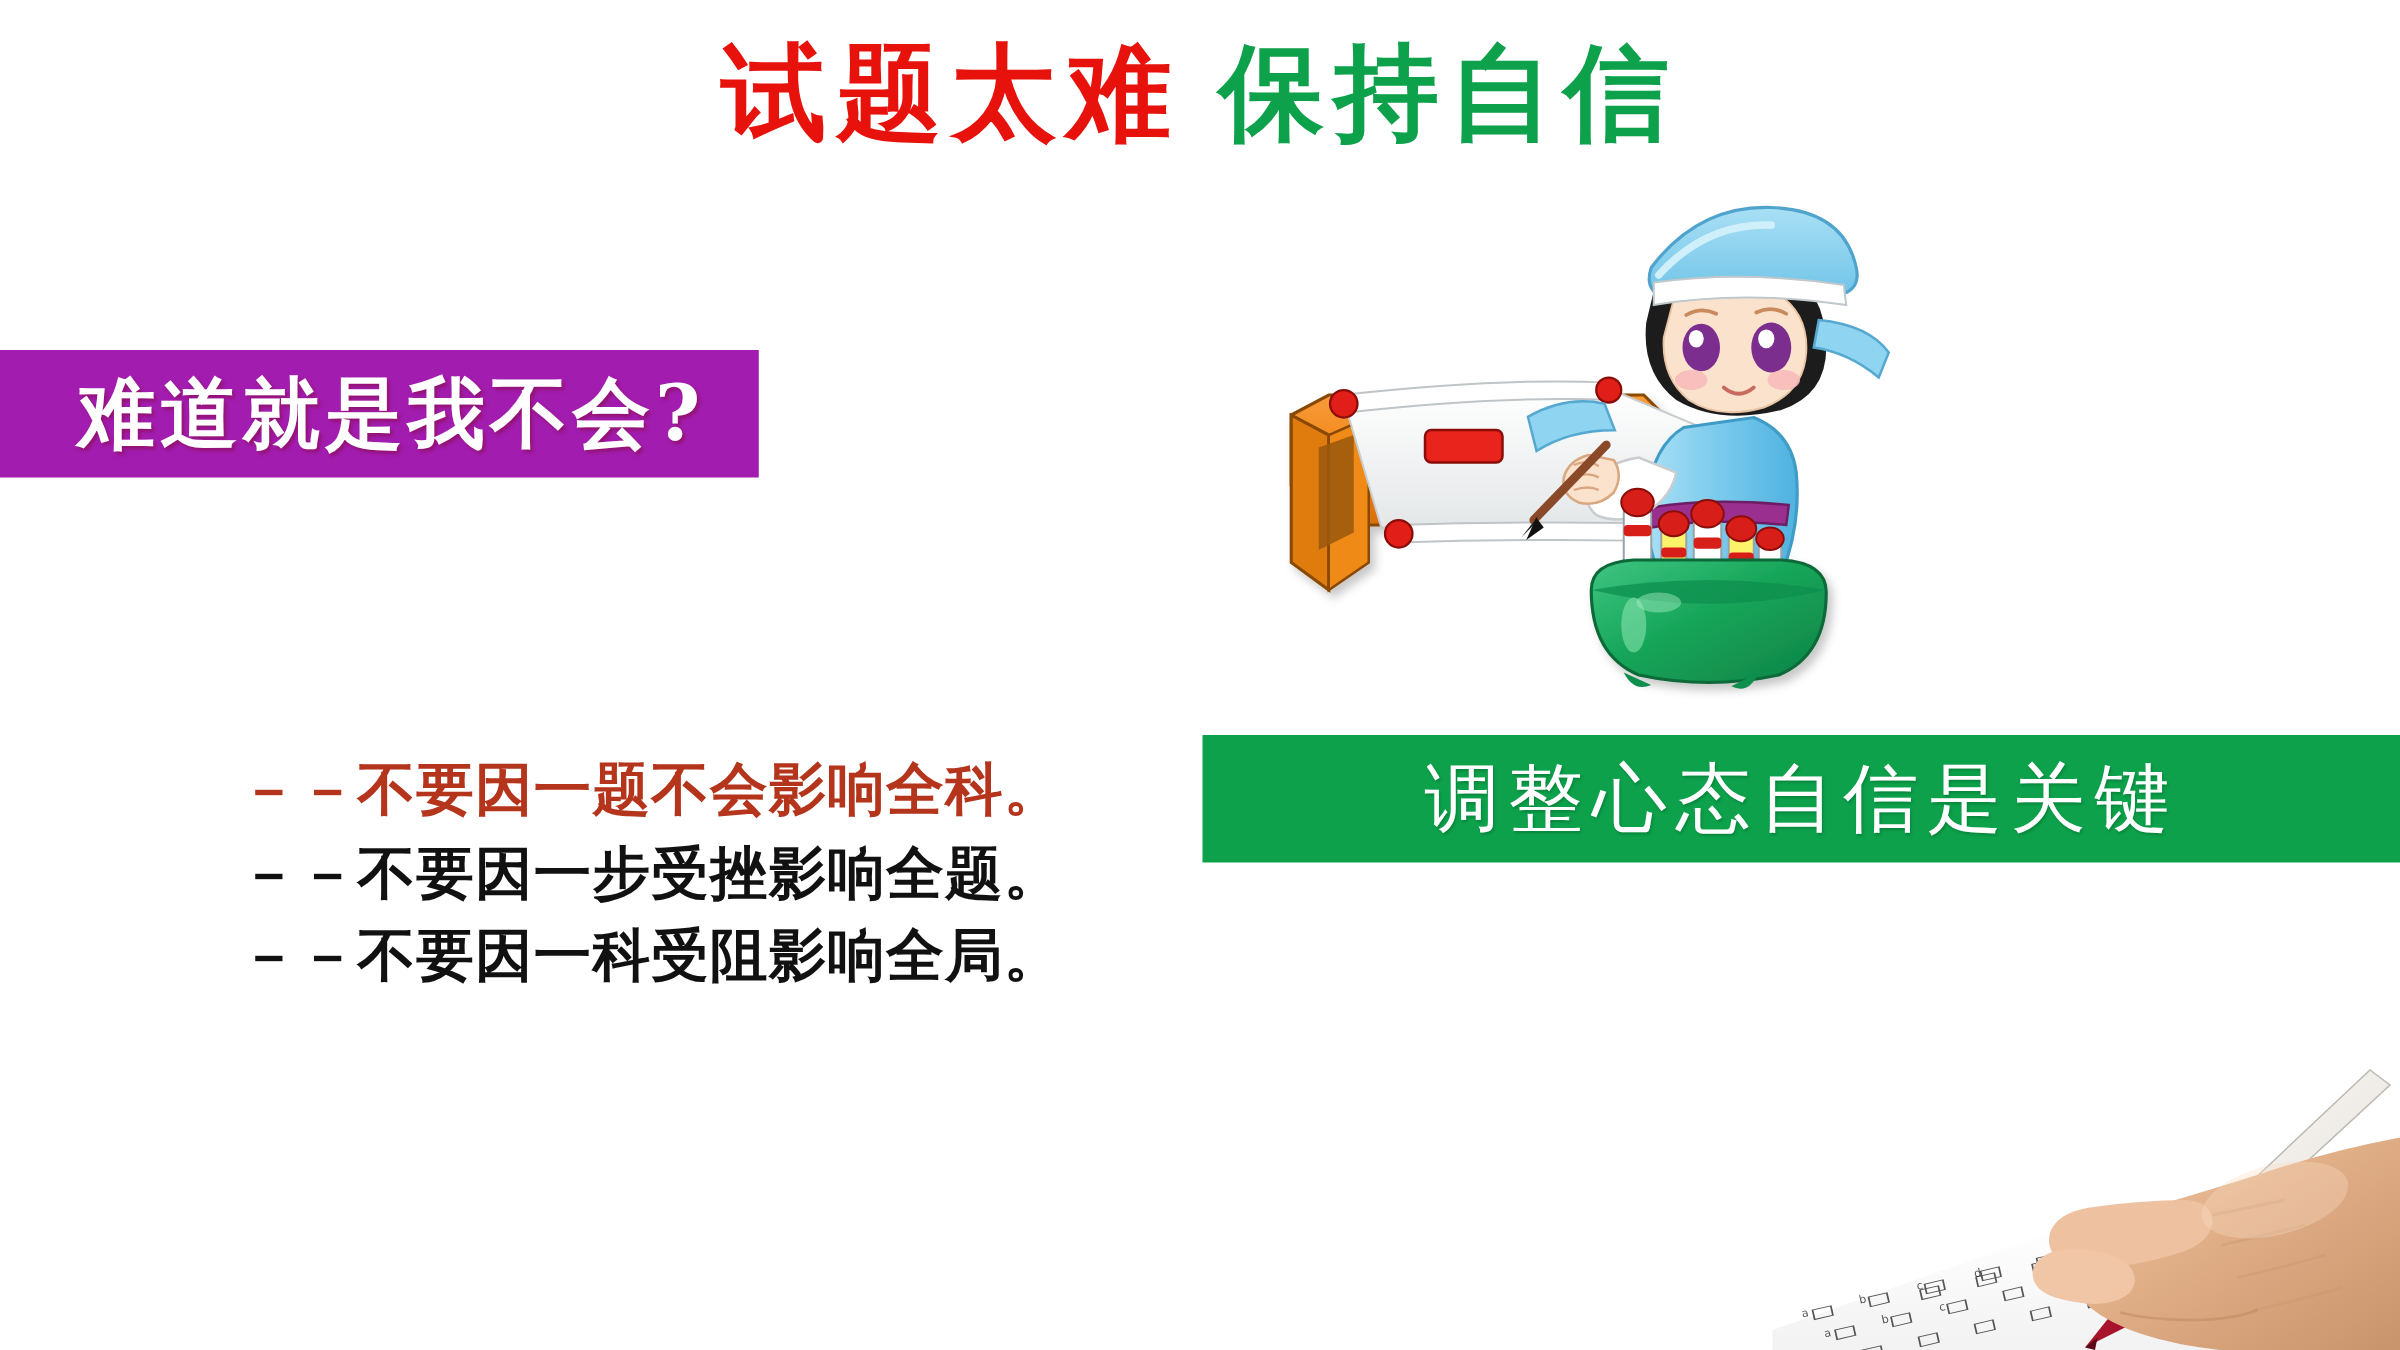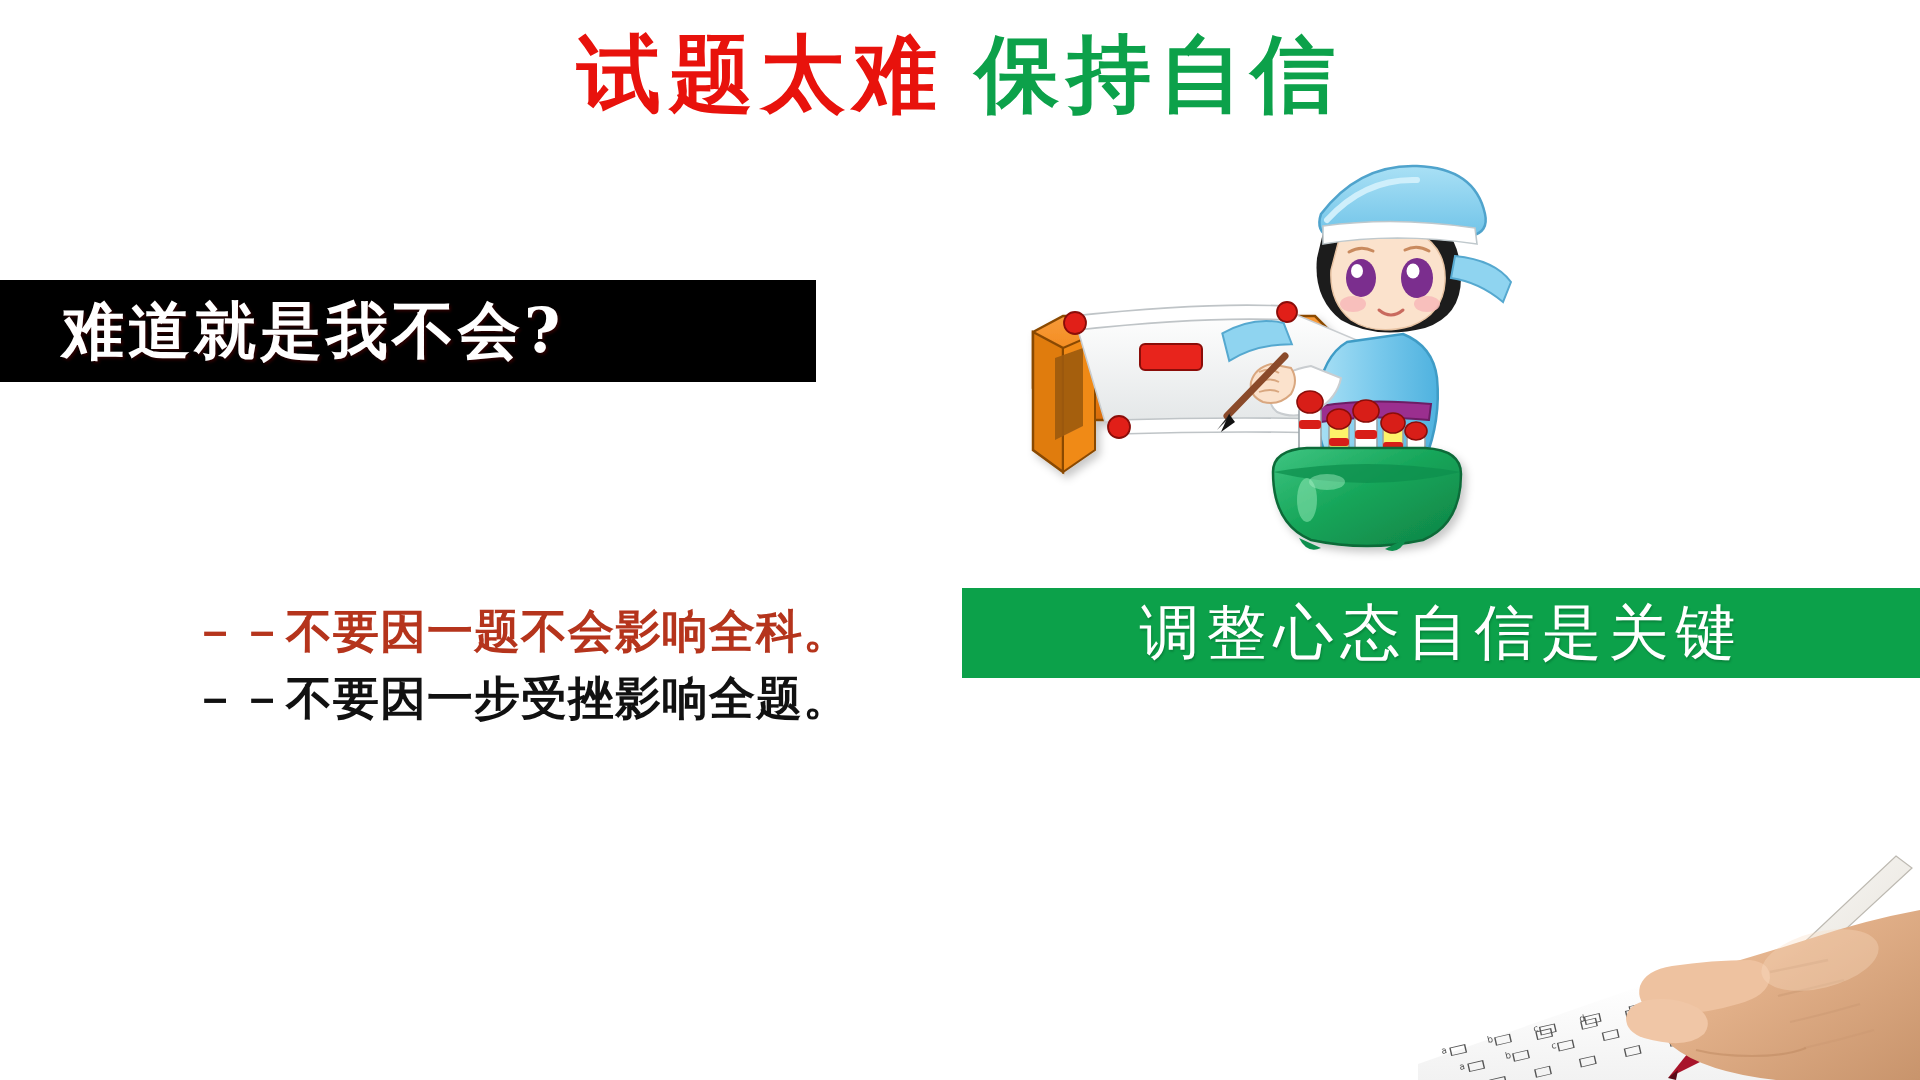--- a/index.html
+++ b/index.html
@@ -37,44 +37,44 @@
   }
   .title .t-red   { color: #E8120C; }
   .title .t-gap   { display:inline-block; width: 30px; }
   .title .t-green { color: #0CA14A; }
 
   
   .red-banner {
     position: absolute;
     left: 0;
     top: 280px;
-    width: 816px;
+    width: 607px;
     height: 102px;
-    background: #000000;
+    background: #a21caf;
     display: flex;
     align-items: center;
   }
   .red-banner .rb-text {
     color: #ffffff;
     font-family: "DejaVu Serif", "Liberation Serif", serif;
     font-weight: bold;
     font-size: 62px;
     letter-spacing: 4px;
     margin-left: 62px;
     white-space: nowrap;
     text-shadow: 2px 2px 3px rgba(120,0,0,0.35);
   }
 
   
   .green-banner {
     position: absolute;
     left: 962px;
     top: 588px;
     width: 958px;
-    height: 90px;
+    height: 102px;
     background: #0CA14A;
     display: flex;
     align-items: center;
     justify-content: center;
   }
   .green-banner .gb-text {
     color: #ffffff;
     font-family: "Liberation Serif", "DejaVu Serif", serif;
     font-weight: normal;
     font-size: 60px;
@@ -281,20 +281,21 @@
     </svg>
   </div>
 
   <div class="green-banner">
     <span class="gb-text">调整心态自信是关键</span>
   </div>
 
   <div class="notes">
     <div class="n-line red">－－不要因一题不会影响全科。</div>
     <div class="n-line">－－不要因一步受挫影响全题。</div>
+    <div class="n-line">－－不要因一科受阻影响全局。</div>
   </div>
 
   <div class="hand-photo">
     <svg viewBox="0 0 620 420" width="620" height="420" xmlns="http://www.w3.org/2000/svg">
       <defs>
         <linearGradient id="skinG" x1="0" y1="0" x2="1" y2="1">
           <stop offset="0%" stop-color="#F2CBAA"></stop>
           <stop offset="40%" stop-color="#E2B089"></stop>
           <stop offset="100%" stop-color="#C8946C"></stop>
         </linearGradient>

